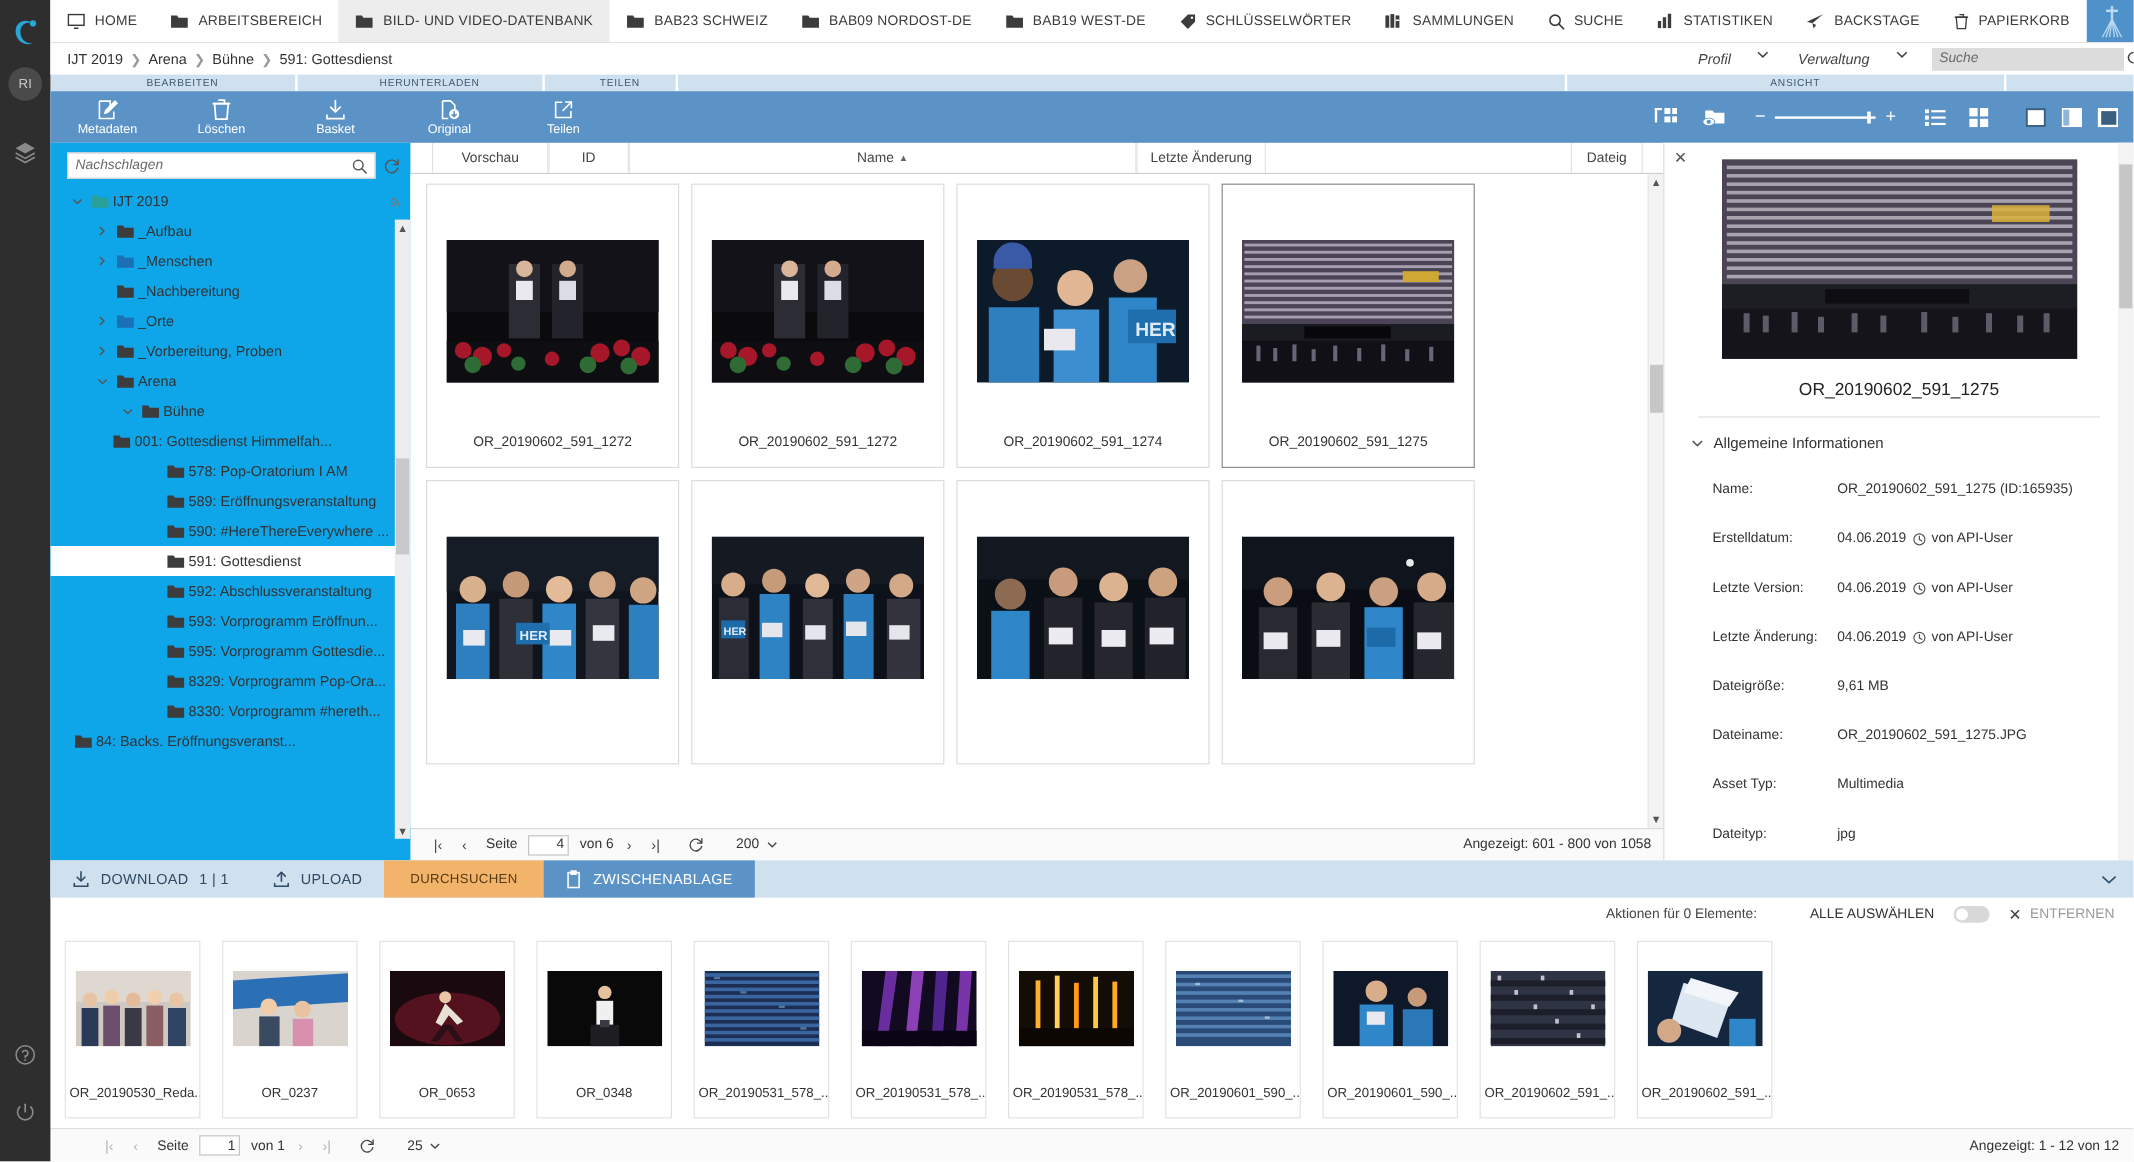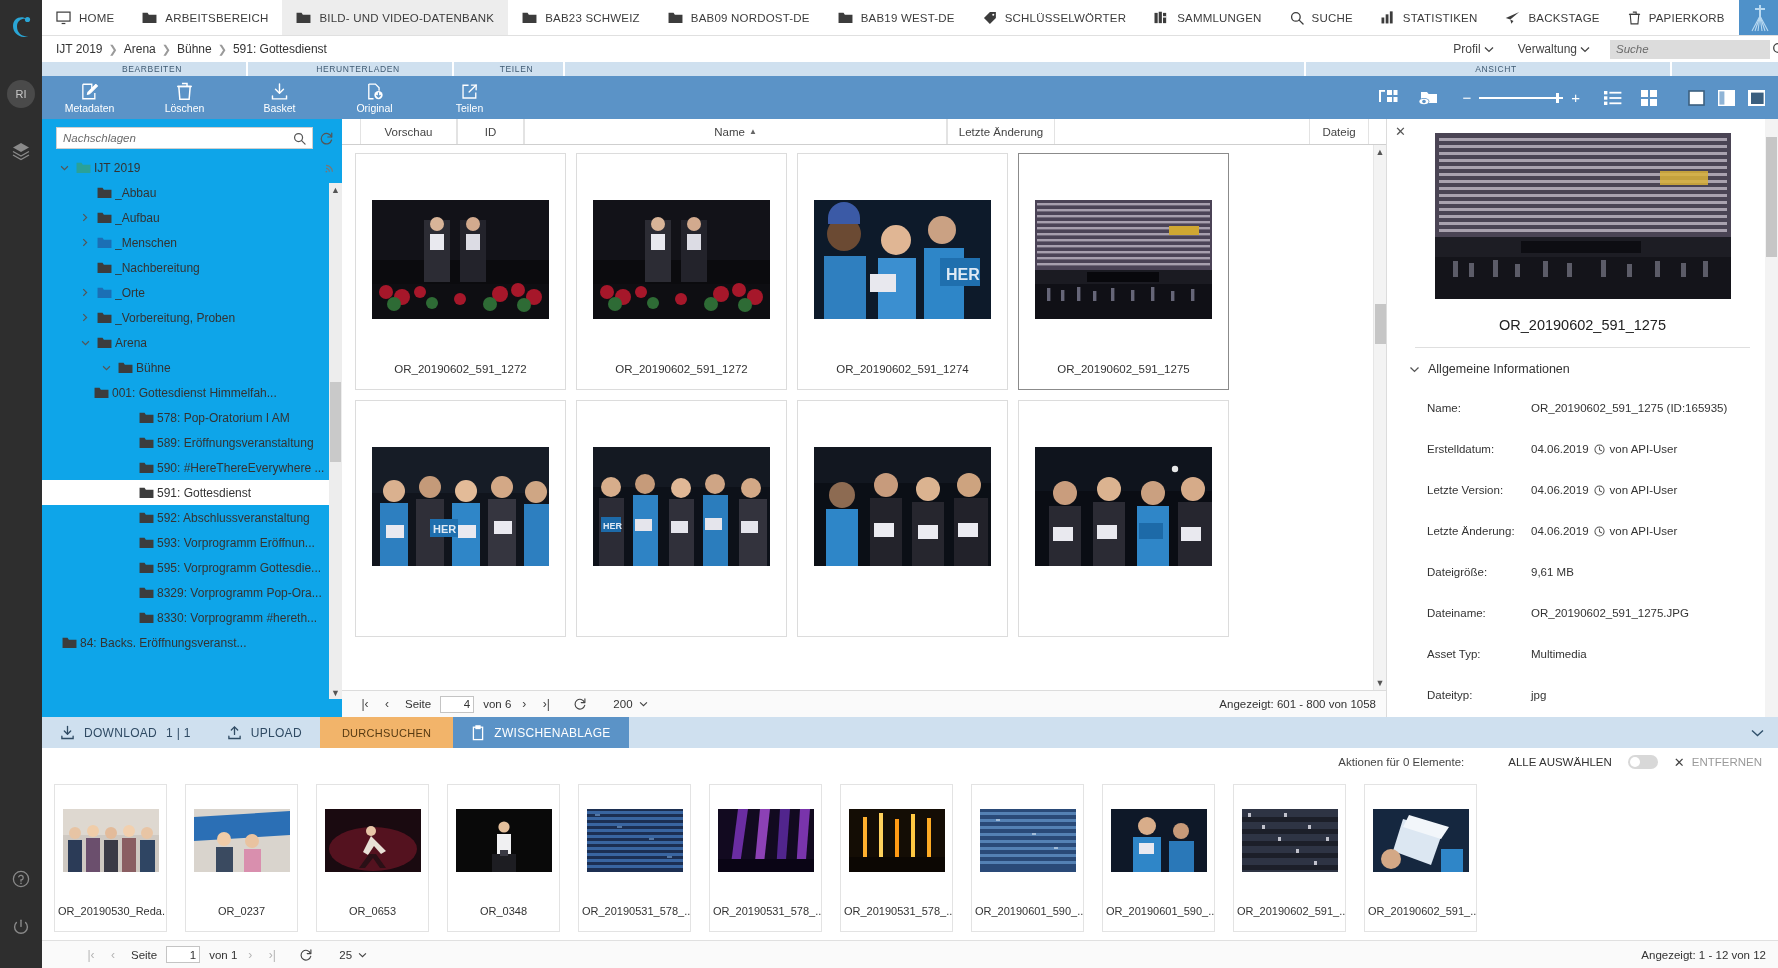--- a/index.html
+++ b/index.html
@@ -19,21 +19,21 @@
     padding-top: 8px; position: relative;
   }
   .rail-logo {
     width: 34px; height: 34px; margin-top: 2px;
     display: flex; align-items: center; justify-content: center;
   }
   .rail-avatar {
     width: 28px; height: 28px; border-radius: 50%;
     background: #4a4a4a; color: #c8c8c8;
     font-size: 11px; display: flex; align-items: center; justify-content: center;
-    margin-top: 36px;
+    margin-top: 12px;
   }
   .rail-icon {
     width: 34px; height: 34px; margin-top: 26px;
     display: flex; align-items: center; justify-content: center;
     color: #7d7d7d;
   }
   .rail-bottom { position: absolute; bottom: 10px; left: 0; width: 42px; }
   .rail-bottom .rail-icon { margin: 14px auto; }
 
   
@@ -63,22 +63,22 @@
     padding: 0 0 0 14px; flex: 0 0 26px; position: relative;
   }
   .crumbs { display: flex; align-items: center; gap: 6px; font-size: 12px; color: #333; }
   .crumbs .sep { color: #9a9a9a; font-size: 11px; }
   .crumbs .crumb { cursor: pointer; }
   .crumbs .crumb.last { color: #333; }
   .crumb-right {
     margin-left: auto; display: flex; align-items: center; gap: 0; padding-right: 8px;
   }
   .menu-drop {
-    display: flex; align-items: center; gap: 3px; font-size: 12px;
-    color: #444; padding: 0 12px; cursor: pointer;
+    display: flex; align-items: flex-start; gap: 22px; font-size: 12px;
+    color: #444; padding: 0 12px; cursor: pointer; font-style: italic;
   }
   .search-box {
     width: 160px; height: 19px; background: #dcdcdc; border: none;
     display: flex; align-items: center; padding: 0 6px; margin-left: 8px;
   }
   .search-box input {
     flex: 1; border: none; background: transparent; outline: none;
     font-size: 11.5px; font-style: italic; color: #6a6a6a;
     font-family: "Liberation Sans", sans-serif;
   }
@@ -672,30 +672,20 @@
                 </span>
       <span class="tlabel">IJT 2019</span>
       <span class="rss">
                   <svg width="12" height="12" viewBox="0 0 12 12" fill="none" stroke="#777" stroke-width="1.2">
                     <path d="M2 9.4 A0 0 0 0 1 2 9.4"></path>
                     <circle cx="2.4" cy="9.6" r=".9" fill="#777" stroke="none"></circle>
                     <path d="M2 6.4 A3.4 3.4 0 0 1 5.4 9.8"></path>
                     <path d="M2 3.4 A6.4 6.4 0 0 1 8.4 9.8"></path>
                   </svg>
                 </span>
-    </div>
-              <div class="tnode" style="padding-left: 35px;">
-      <span class="caret"></span>
-      <span class="fico">
-                  <svg width="15" height="13" viewBox="0 0 16 14">
-                    <path d="M0.5 2 h5.4 l1.4 2 H15.5 v9 H0.5 Z" fill="#3c3c3c"></path>
-                  </svg>
-                </span>
-      <span class="tlabel">_Abbau</span>
-
     </div>
               <div class="tnode" style="padding-left: 35px;">
       <span class="caret">
                   <svg width="6" height="9" viewBox="0 0 7 10" fill="none" stroke="#555" stroke-width="1.4">
                     <path d="M1.5 1 L5.4 5 L1.5 9"></path>
                   </svg>
                 </span>
       <span class="fico">
                   <svg width="15" height="13" viewBox="0 0 16 14">
                     <path d="M0.5 2 h5.4 l1.4 2 H15.5 v9 H0.5 Z" fill="#3c3c3c"></path>

